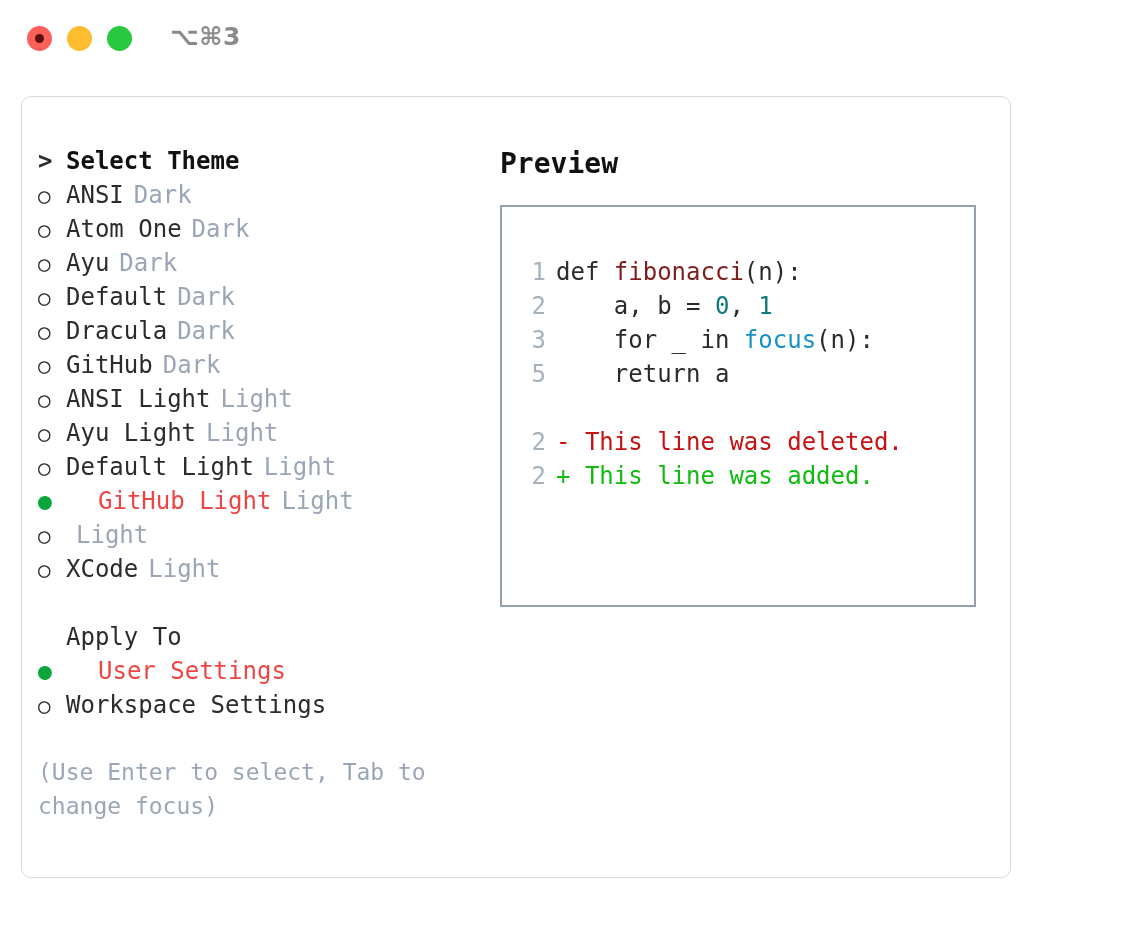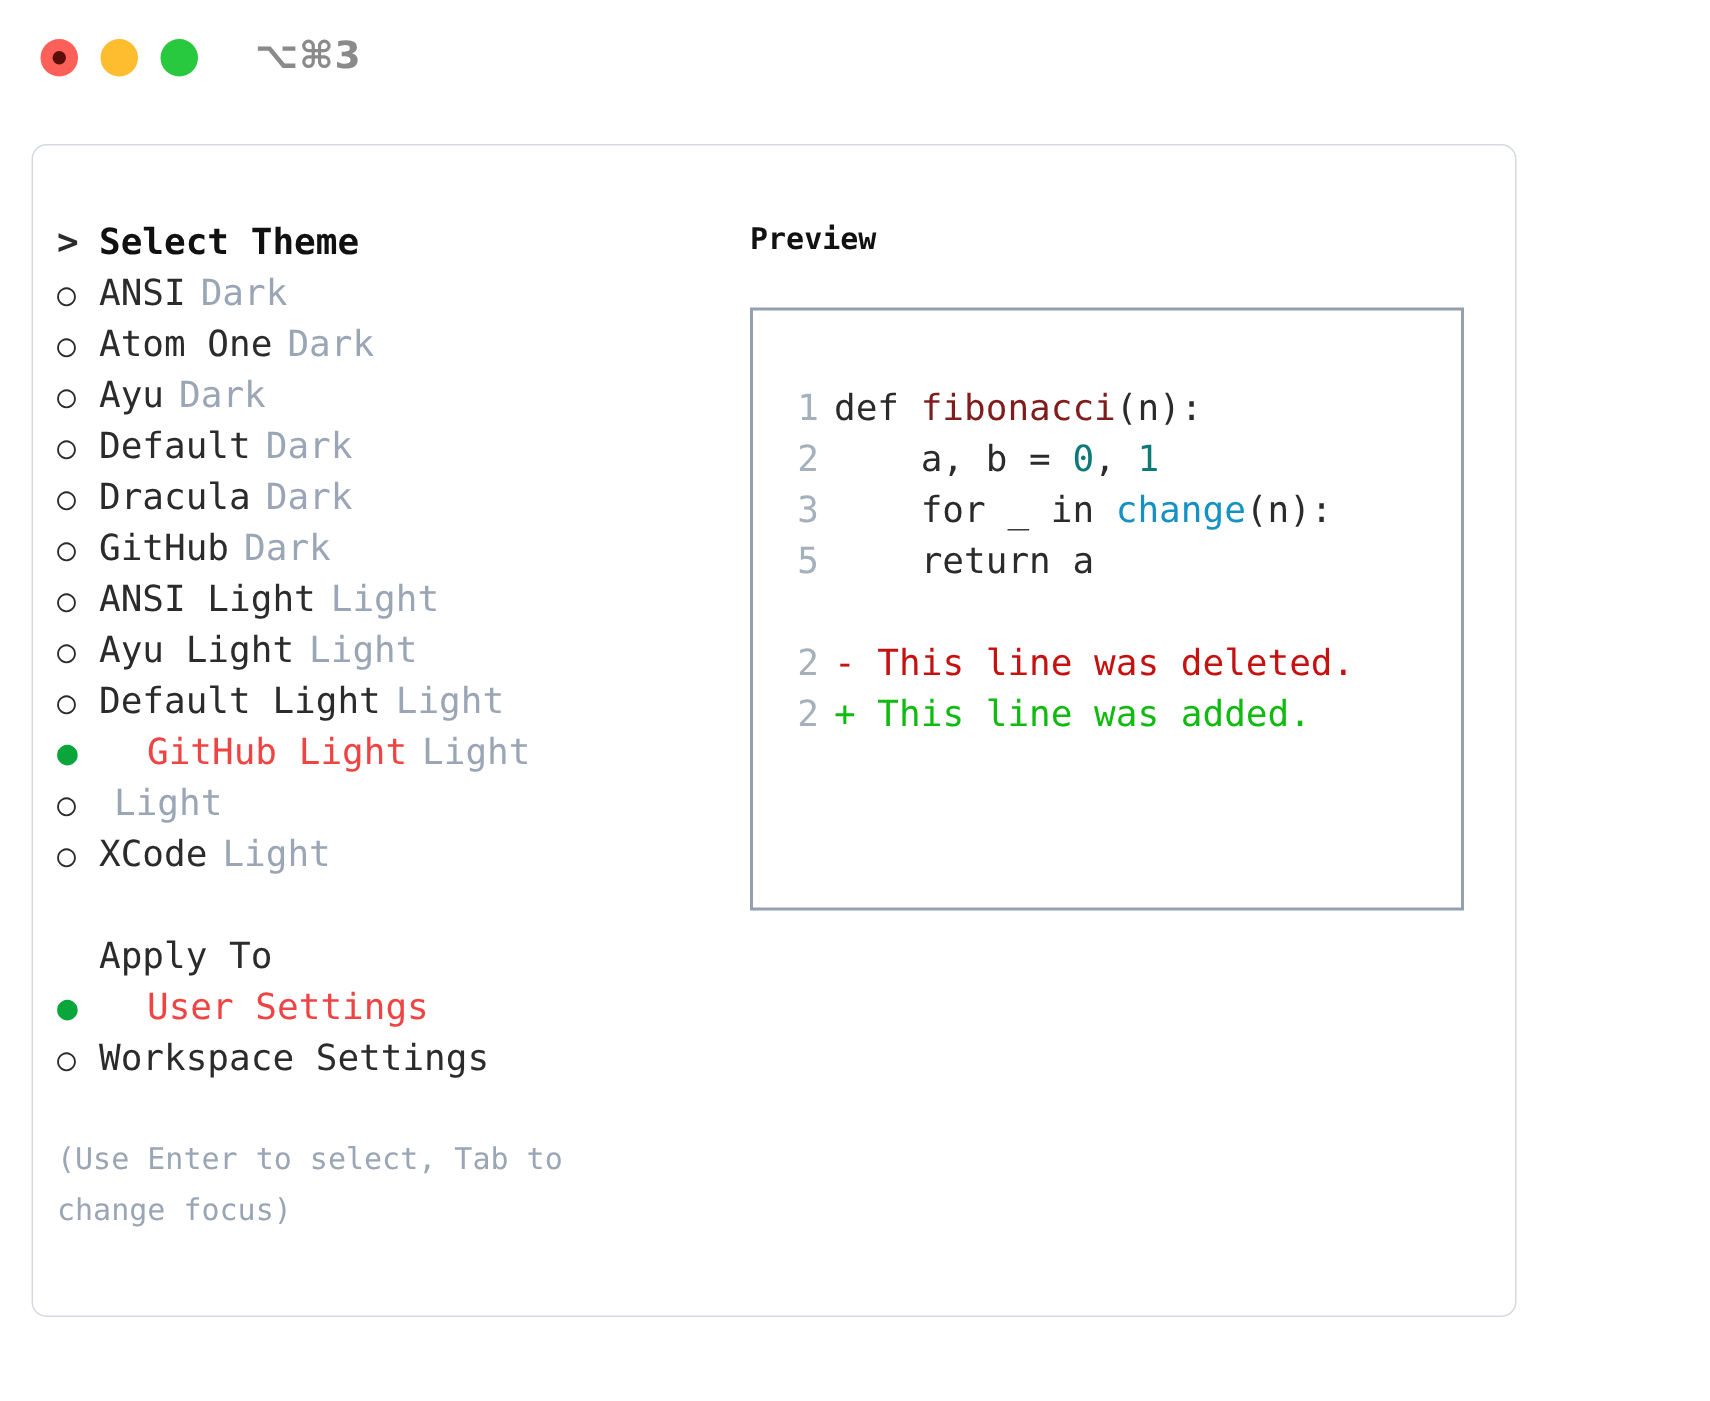--- a/index.html
+++ b/index.html
@@ -116,36 +116,36 @@
   }
   .row.header .label {
     font-weight: bold;
     color: #111111;
   }
   .row.section .label { color: #2b2b2b; }
   .spacer-md { height: 34px; }
 
   .hint {
     margin-top: 30px;
-    font-size: 20px;
+    font-size: 23px;
     color: #9aa5b5;
     line-height: 34px;
     width: 420px;
     white-space: pre-wrap;
   }
 
   
   .right-col {
     position: absolute;
     left: 478px;
     top: 50px;
     width: 490px;
   }
   .preview-title {
-    font-size: 20px;
+    font-size: 28px;
     font-weight: bold;
     color: #111111;
     height: 34px;
   }
   .preview-box {
     margin-top: 24px;
     width: 476px;
     height: 402px;
     border: 2px solid #93a0b0;
     box-sizing: border-box;
@@ -226,21 +226,21 @@
 
       <div class="hint">(Use Enter to select, Tab to change focus)</div>
     </div>
 
     <div class="right-col">
       <div class="preview-title">Preview</div>
       <div class="preview-box">
         <div id="code-block">
             <div class="code-line"><span class="ln">1</span><span class="tok-plain">def </span><span class="tok-fn">fibonacci</span><span class="tok-plain">(n):</span></div>
             <div class="code-line"><span class="ln">2</span><span class="tok-plain">    a, b = </span><span class="tok-num">0</span><span class="tok-plain">, </span><span class="tok-num">1</span></div>
-            <div class="code-line"><span class="ln">3</span><span class="tok-plain">    for _ in </span><span class="tok-call">change</span><span class="tok-plain">(n):</span></div>
+            <div class="code-line"><span class="ln">3</span><span class="tok-plain">    for _ in </span><span class="tok-call">focus</span><span class="tok-plain">(n):</span></div>
             <div class="code-line"><span class="ln">5</span><span class="tok-plain">    return a</span></div>
           </div>
         <div class="diff-gap"></div>
         <div id="diff-block">
             <div class="code-line"><span class="ln">2</span><span class="diff-del">-</span><span class="diff-del"> This line was deleted.</span></div>
             <div class="code-line"><span class="ln">2</span><span class="diff-add">+</span><span class="diff-add"> This line was added.</span></div>
           </div>
       </div>
     </div>
 

